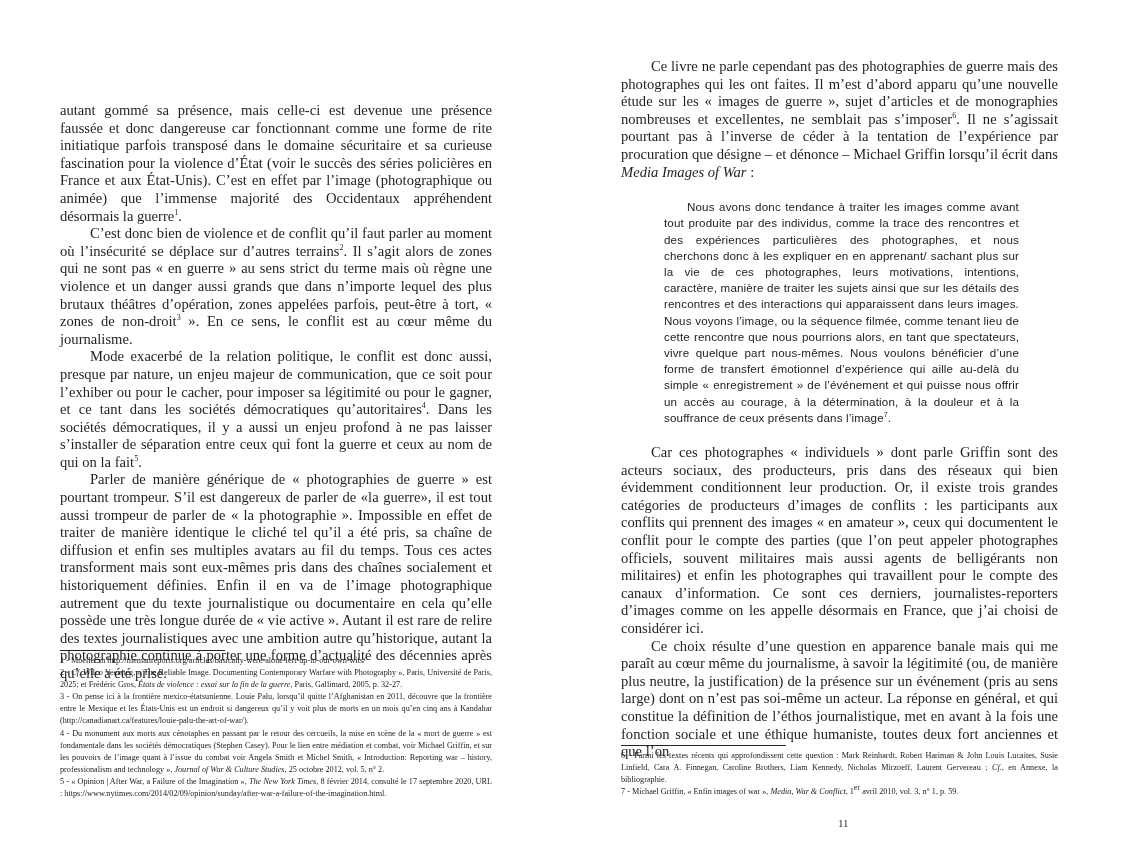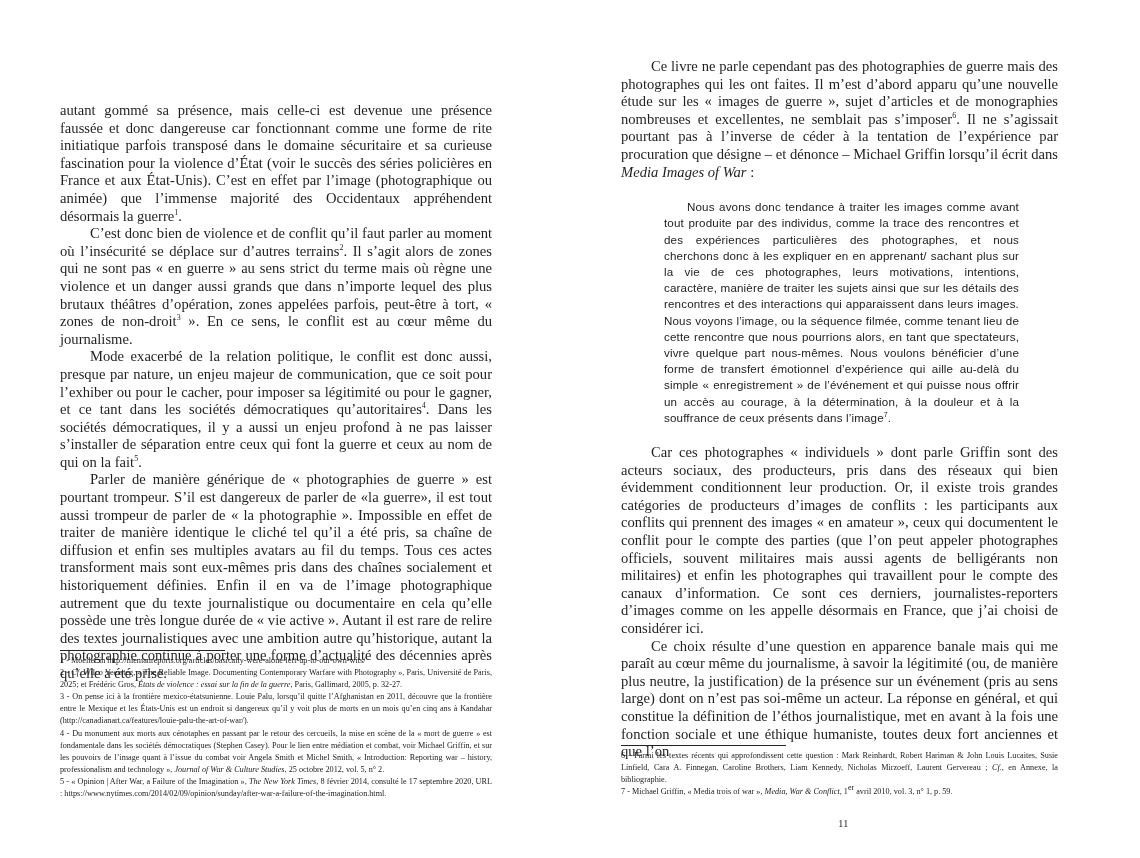--- a/index.html
+++ b/index.html
@@ -84,17 +84,17 @@
 
     <div class="quote"><span>Nous avons donc tendance à traiter les images comme avant tout produite par des individus, comme la trace des rencontres et des expériences particulières des photographes, et nous cherchons donc à les expliquer en en apprenant/ sachant plus sur la vie de ces photographes, leurs motivations, intentions, caractère, manière de traiter les sujets ainsi que sur les détails des rencontres et des interactions qui apparaissent dans leurs images. Nous voyons l’image, ou la séquence filmée, comme tenant lieu de cette rencontre que nous pourrions alors, en tant que spectateurs, vivre quelque part nous-mêmes. Nous voulons bénéficier d’une forme de transfert émotionnel d’expérience qui aille au-delà du simple « enregistrement » de l’événement et qui puisse nous offrir un accès au courage, à la détermination, à la douleur et à la souffrance de ceux présents dans l’image</span><sup>7</sup><span>.</span></div>
 
     <p class="indent">Car ces photographes « individuels » dont parle Griffin sont des acteurs sociaux, des producteurs, pris dans des réseaux qui bien évidemment conditionnent leur production. Or, il existe trois grandes catégories de producteurs d’images de conflits : les participants aux conflits qui prennent des images « en amateur », ceux qui documentent le conflit pour le compte des parties (que l’on peut appeler photographes officiels, souvent militaires mais aussi agents de belligérants non militaires) et enfin les photographes qui travaillent pour le compte des canaux d’information. Ce sont ces derniers, journalistes-reporters d’images comme on les appelle désormais en France, que j’ai choisi de considérer ici.</p>
     <p class="indent">Ce choix résulte d’une question en apparence banale mais qui me paraît au cœur même du journalisme, à savoir la légitimité (ou, de manière plus neutre, la justification) de la présence sur un événement (pris au sens large) dont on n’est pas soi-même un acteur. La réponse en général, et qui constitue la définition de l’éthos journalistique, met en avant à la fois une fonction sociale et une éthique humaniste, toutes deux fort anciennes et que l’on</p>
   </div>
 
   <div class="footnotes">
     <div class="fn-rule"></div>
     <p><span>6</span><span> - </span><span>Parmi les textes récents qui approfondissent cette question : Mark Reinhardt, Robert Hariman &amp; John Louis Lucaites, Susie Linfield, Cara A. Finnegan, Caroline Brothers, Liam Kennedy, Nicholas Mirzoeff, Laurent Gervereau ; </span><i>Cf.</i><span>, en Annexe, la bibliographie.</span></p>
-    <p><span>7</span><span> - </span><span>Michael Griffin, « Media trois of war », </span><i>Media, War &amp; Conflict</i><span>, 1</span><sup>er</sup><span> avril 2010, vol. 3, n° 1, p. 59.</span></p>
+    <p><span>7</span><span> - </span><span>Michael Griffin, « Enfin images of war », </span><i>Media, War &amp; Conflict</i><span>, 1</span><sup>er</sup><span> avril 2010, vol. 3, n° 1, p. 59.</span></p>
   </div>
 
   <div class="page-number">11</div>
 </div>
 
 </body></html>

